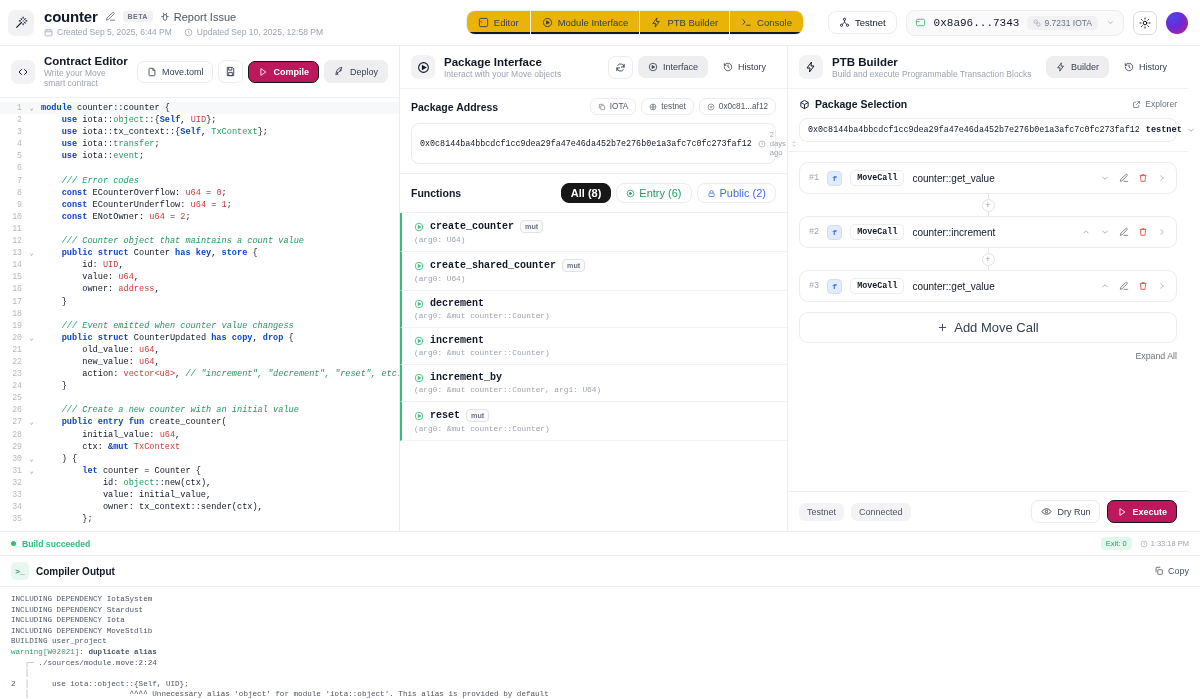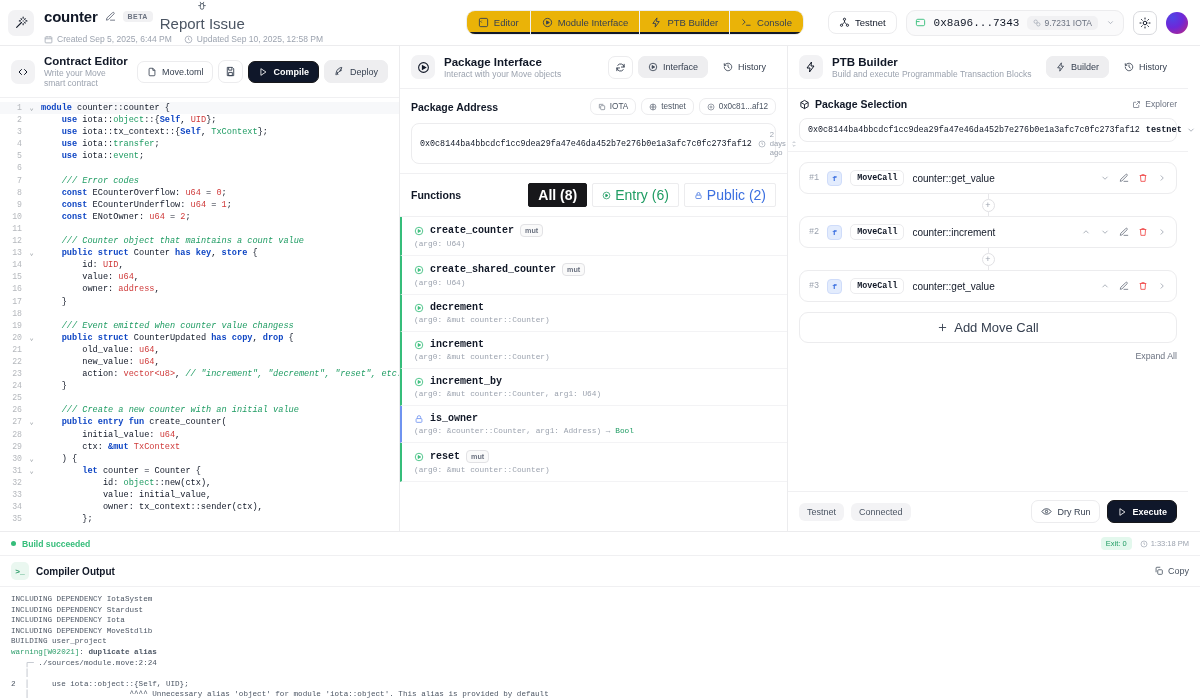--- a/index.html
+++ b/index.html
@@ -24,21 +24,21 @@
     display: flex; align-items: center; justify-content: center; flex: none;
   }
   .title-block { display: flex; flex-direction: column; gap: 2px; }
   .title-row { display: flex; align-items: center; gap: 7px; }
   .proj-title { font-size: 15px; font-weight: 700; letter-spacing: -0.2px; }
   .badge-beta {
     font-size: 7px; font-weight: 700; letter-spacing: .4px;
     background: #f1f1f3; color: #6b7280; border-radius: 4px;
     padding: 2px 5px;
   }
-  .report-issue { display: flex; align-items: center; gap: 4px; font-size: 15px; color: #4b5563; flex-direction: column; }
+  .report-issue { display: flex; align-items: center; gap: 4px; font-size: 11px; color: #4b5563; }
   .meta-row { display: flex; align-items: center; gap: 12px; font-size: 8.5px; color: #9ca3af; }
   .meta-item { display: flex; align-items: center; gap: 4px; }
 
   .tabs {
     display: flex; align-items: center; border: 1px solid #eceef0;
     border-radius: 9px; overflow: hidden; background: #fff; margin-left: auto;
   }
   .tab {
     display: flex; align-items: center; gap: 5px; padding: 6px 11px;
     font-size: 9.5px; color: #374151; border-right: 1px solid #f0f1f3;
@@ -89,21 +89,21 @@
   }
   .panel-title { font-size: 11.5px; font-weight: 700; }
   .panel-sub { font-size: 8.5px; color: #9ca3af; margin-top: 1px; }
   .head-actions { margin-left: auto; display: flex; align-items: center; gap: 5px; }
   .btn {
     display: inline-flex; align-items: center; gap: 5px;
     padding: 5px 9px; border-radius: 7px; font-size: 9px;
     border: 1px solid #ececee; background: #fff; color: #374151; white-space: nowrap;
   }
   .btn.ghost { border-color: transparent; }
-  .btn.dark { background: #0f172a; color: #fff; border-color: #17171a; font-weight: 600; }
+  .btn.dark { background: #be185d; color: #fff; border-color: #17171a; font-weight: 600; }
   .btn.grey { background: #eeeef0; border-color: #eeeef0; color: #374151; }
   .btn.sq { padding: 5px 6px; }
 
   
   .code-wrap { flex: 1; overflow: hidden; background: #fff; position: relative; }
   .code {
     font-family: "Liberation Mono", monospace; font-size: 8.6px; line-height: 12.1px;
     padding: 4px 0 0 0; white-space: pre;
   }
   .cl { display: flex; align-items: flex-start; height: 12.1px; }
@@ -134,22 +134,22 @@
   }
   .addr-field {
     margin-top: 8px; display: flex; align-items: center; gap: 6px;
     border: 1px solid #ececee; border-radius: 8px; padding: 6px 8px; background: #fff;
   }
   .addr-text { font-family: "Liberation Mono", monospace; font-size: 8.4px; color: #111827; }
   .addr-aux { margin-left: auto; display: flex; align-items: center; gap: 4px; font-size: 7.6px; color: #9ca3af; }
 
   .filters { margin-left: auto; display: flex; gap: 5px; }
   .f-chip {
-    display: inline-flex; align-items: center; gap: 4px; border-radius: 2px;
-    padding: 3px 9px; font-size: 14px; border: 1px solid #ececee; background: #fff; color: #4b5563;
+    display: inline-flex; align-items: center; gap: 4px; border-radius: 8px;
+    padding: 3px 9px; font-size: 11px; border: 1px solid #ececee; background: #fff; color: #4b5563;
   }
   .f-chip.on { background: #17171a; color: #fff; border-color: #17171a; font-weight: 600; }
   .f-chip.green { color: #1f9c63; }
   .f-chip.blue { color: #3b6fe0; }
 
   .fn-list { flex: 1; overflow: hidden; }
   .fn {
     padding: 7px 11px 7px 12px; border-bottom: 1px solid #f3f3f5;
     border-left: 2px solid #35bd7a; position: relative;
   }
@@ -600,32 +600,20 @@
           <div class="fn-top">
             <span>
               <svg width="10" height="10" viewBox="0 0 24 24" fill="none" stroke="#35bd7a" stroke-width="2">
                 <circle cx="12" cy="12" r="9"></circle>
                 <path d="M10 8.5l6 3.5-6 3.5Z" fill="#35bd7a"></path>
               </svg>
             </span>
             <span class="fn-name">increment_by</span>
           </div>
           <div class="fn-sig">(arg0: &amp;mut counter::Counter, arg1: U64)</div>
-        </div>
-        <div class="fn pub">
-          <div class="fn-top">
-            <span>
-              <svg width="10" height="10" viewBox="0 0 24 24" fill="none" stroke="#6f93f0" stroke-width="2">
-                <rect x="5" y="11" width="14" height="9" rx="2"></rect>
-                <path d="M8 11V8a4 4 0 0 1 8 0v3"></path>
-              </svg>
-            </span>
-            <span class="fn-name">is_owner</span>
-          </div>
-          <div class="fn-sig">(arg0: &amp;counter::Counter, arg1: Address) → <span class="ret">Bool</span></div>
         </div>
         <div class="fn">
           <div class="fn-top">
             <span>
               <svg width="10" height="10" viewBox="0 0 24 24" fill="none" stroke="#35bd7a" stroke-width="2">
                 <circle cx="12" cy="12" r="9"></circle>
                 <path d="M10 8.5l6 3.5-6 3.5Z" fill="#35bd7a"></path>
               </svg>
             </span>
             <span class="fn-name">reset</span>

